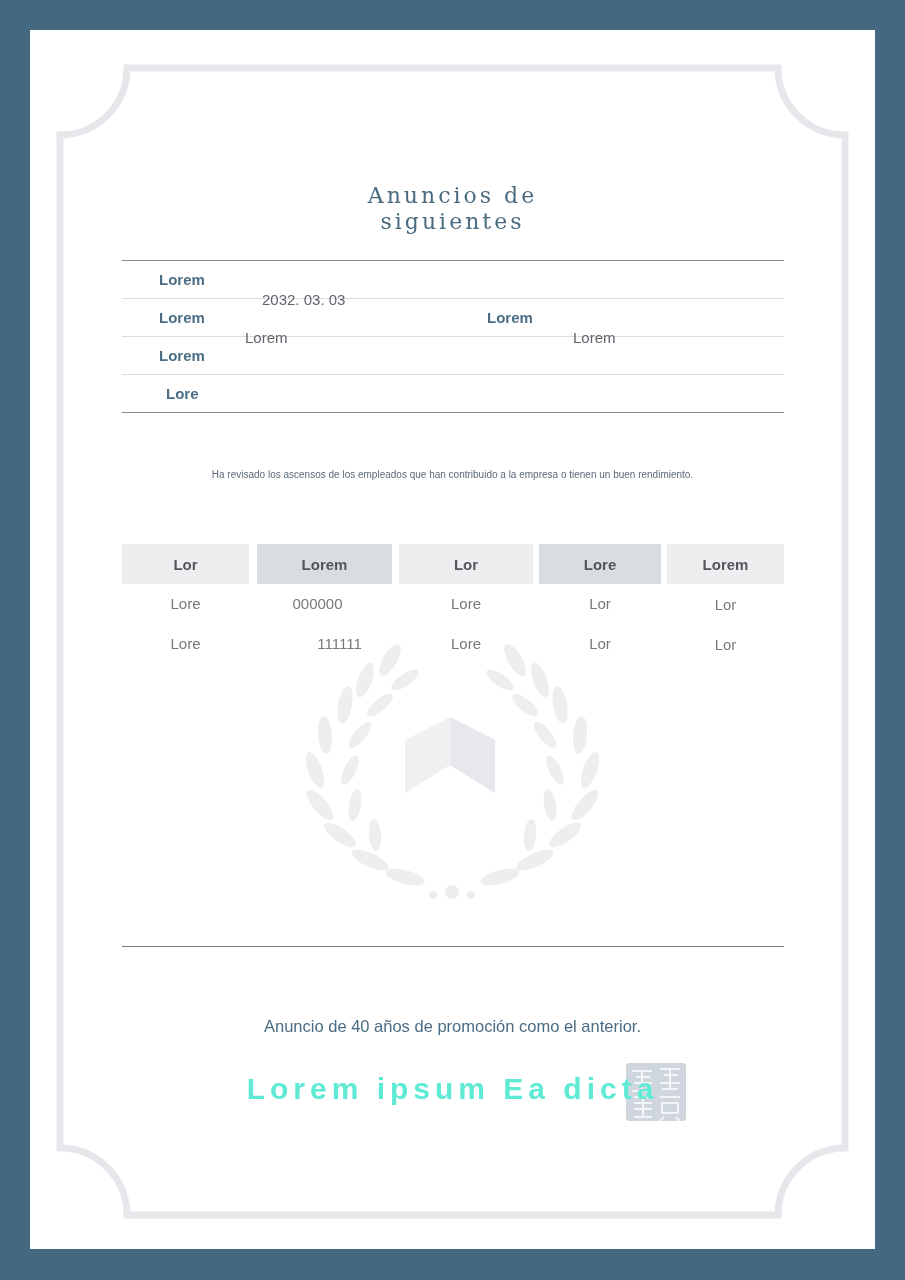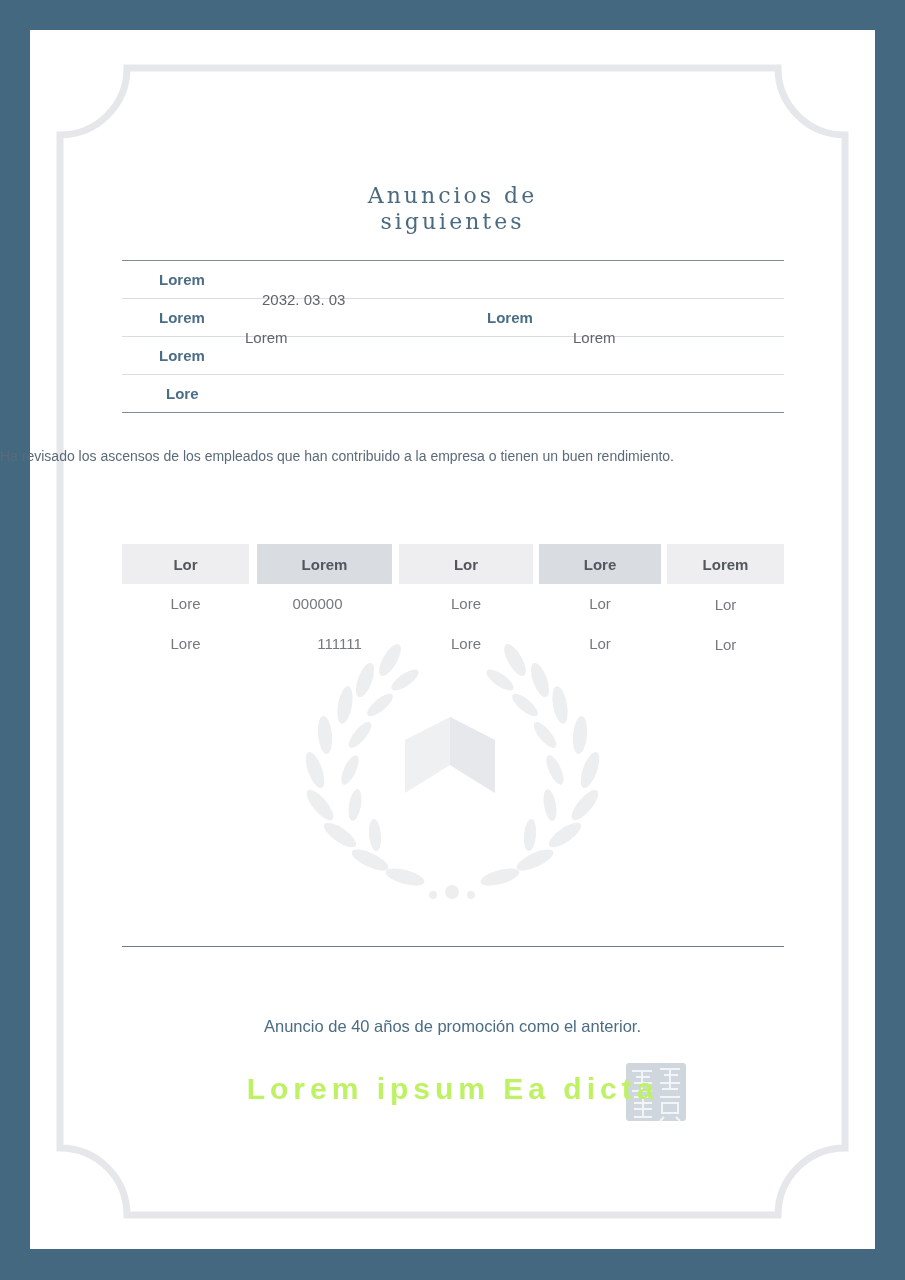--- a/index.html
+++ b/index.html
@@ -47,22 +47,23 @@
     border-bottom: 1px solid #d9dde1;
     font-size: 15px;
   }
   .info-row:last-child { border-bottom: none; }
   .info-row span { position: absolute; top: 10px; }
   .lbl { color: #4b6d85; font-weight: bold; }
   .val { color: #60646a; margin-top: 20px; }
   .intro {
     position: absolute;
     left: 0; width: 905px;
-    top: 448px;
-    font-size: 14px;
+    top: 467px;
+    text-align: center;
+    font-size: 10px;
     line-height: 16px;
     color: #5b6a7a;
   }
   
   .wreath {
     position: absolute;
     left: 285px; top: 625px;
     width: 335px; height: 285px;
   }
   
@@ -99,21 +100,21 @@
     color: #4a6c84;
   }
   .signature {
     position: absolute;
     left: 0; width: 905px;
     top: 1072px;
     text-align: center;
     font-size: 30px;
     font-weight: bold;
     letter-spacing: 5px;
-    color: #bef264;
+    color: #5eead4;
   }
   .seal {
     position: absolute;
     left: 624px; top: 1061px;
     width: 64px; height: 62px;
     opacity: 0.55;
   }
 </style>
 </head>
 <body>

